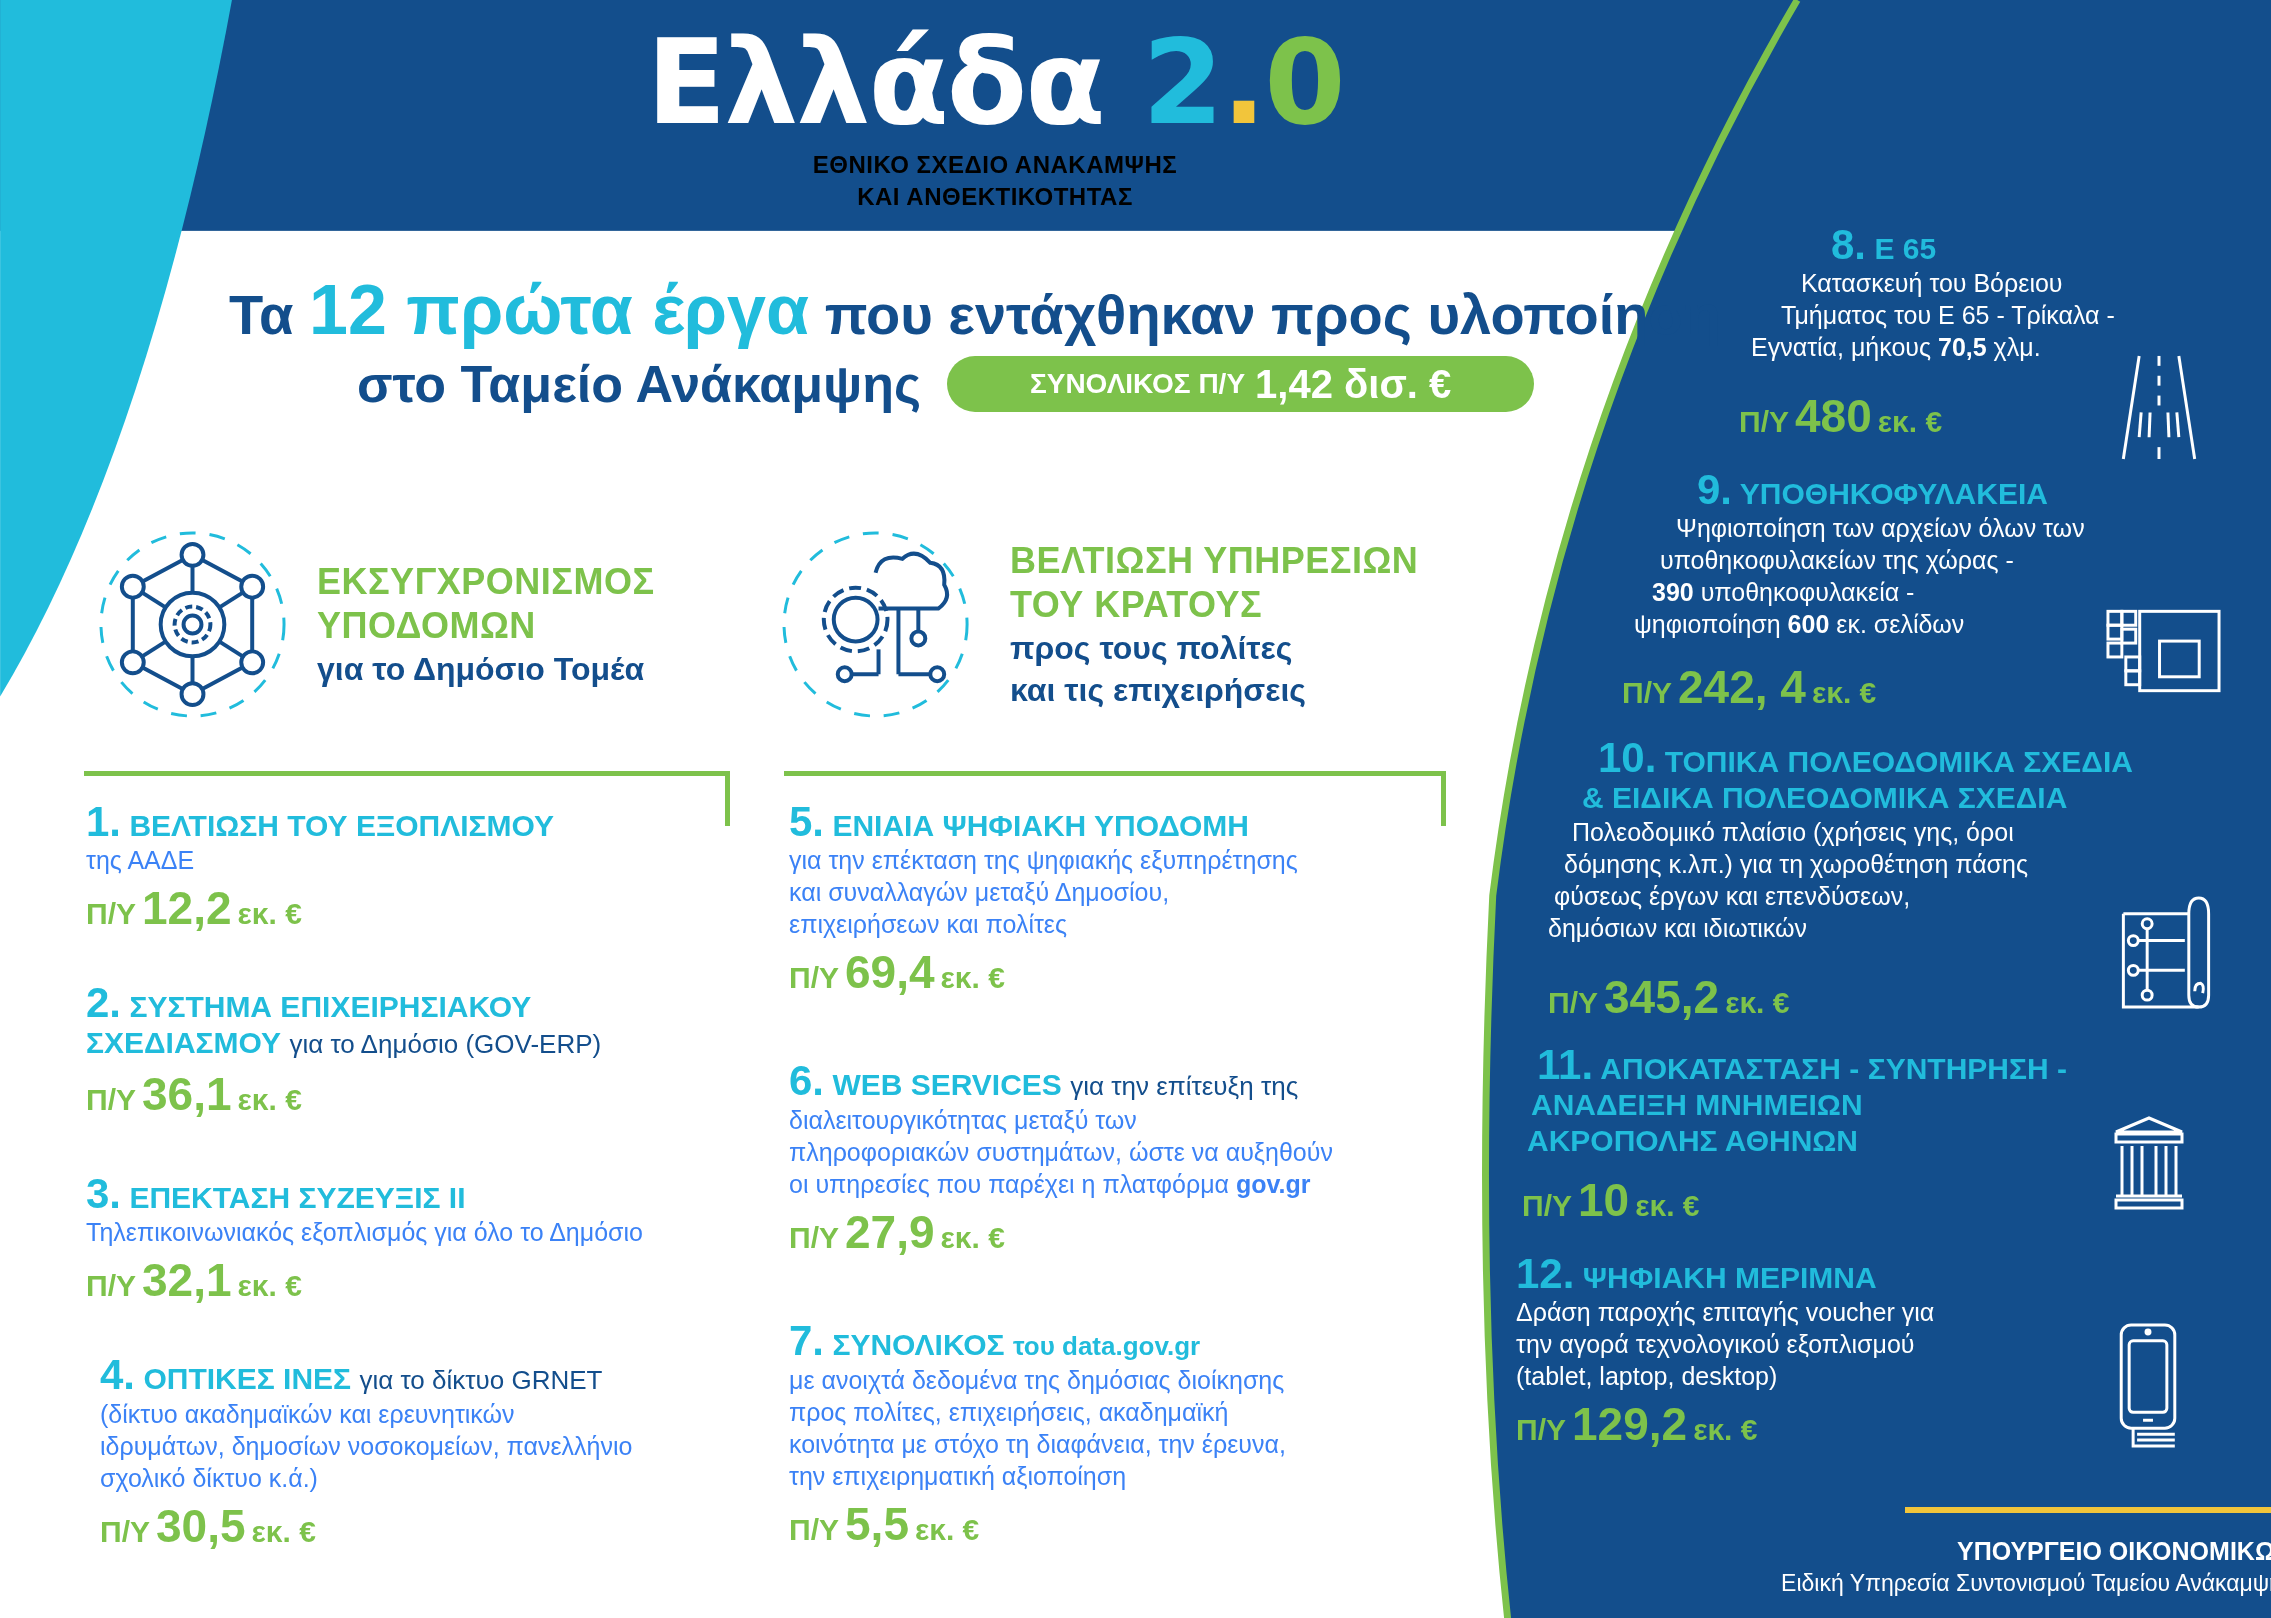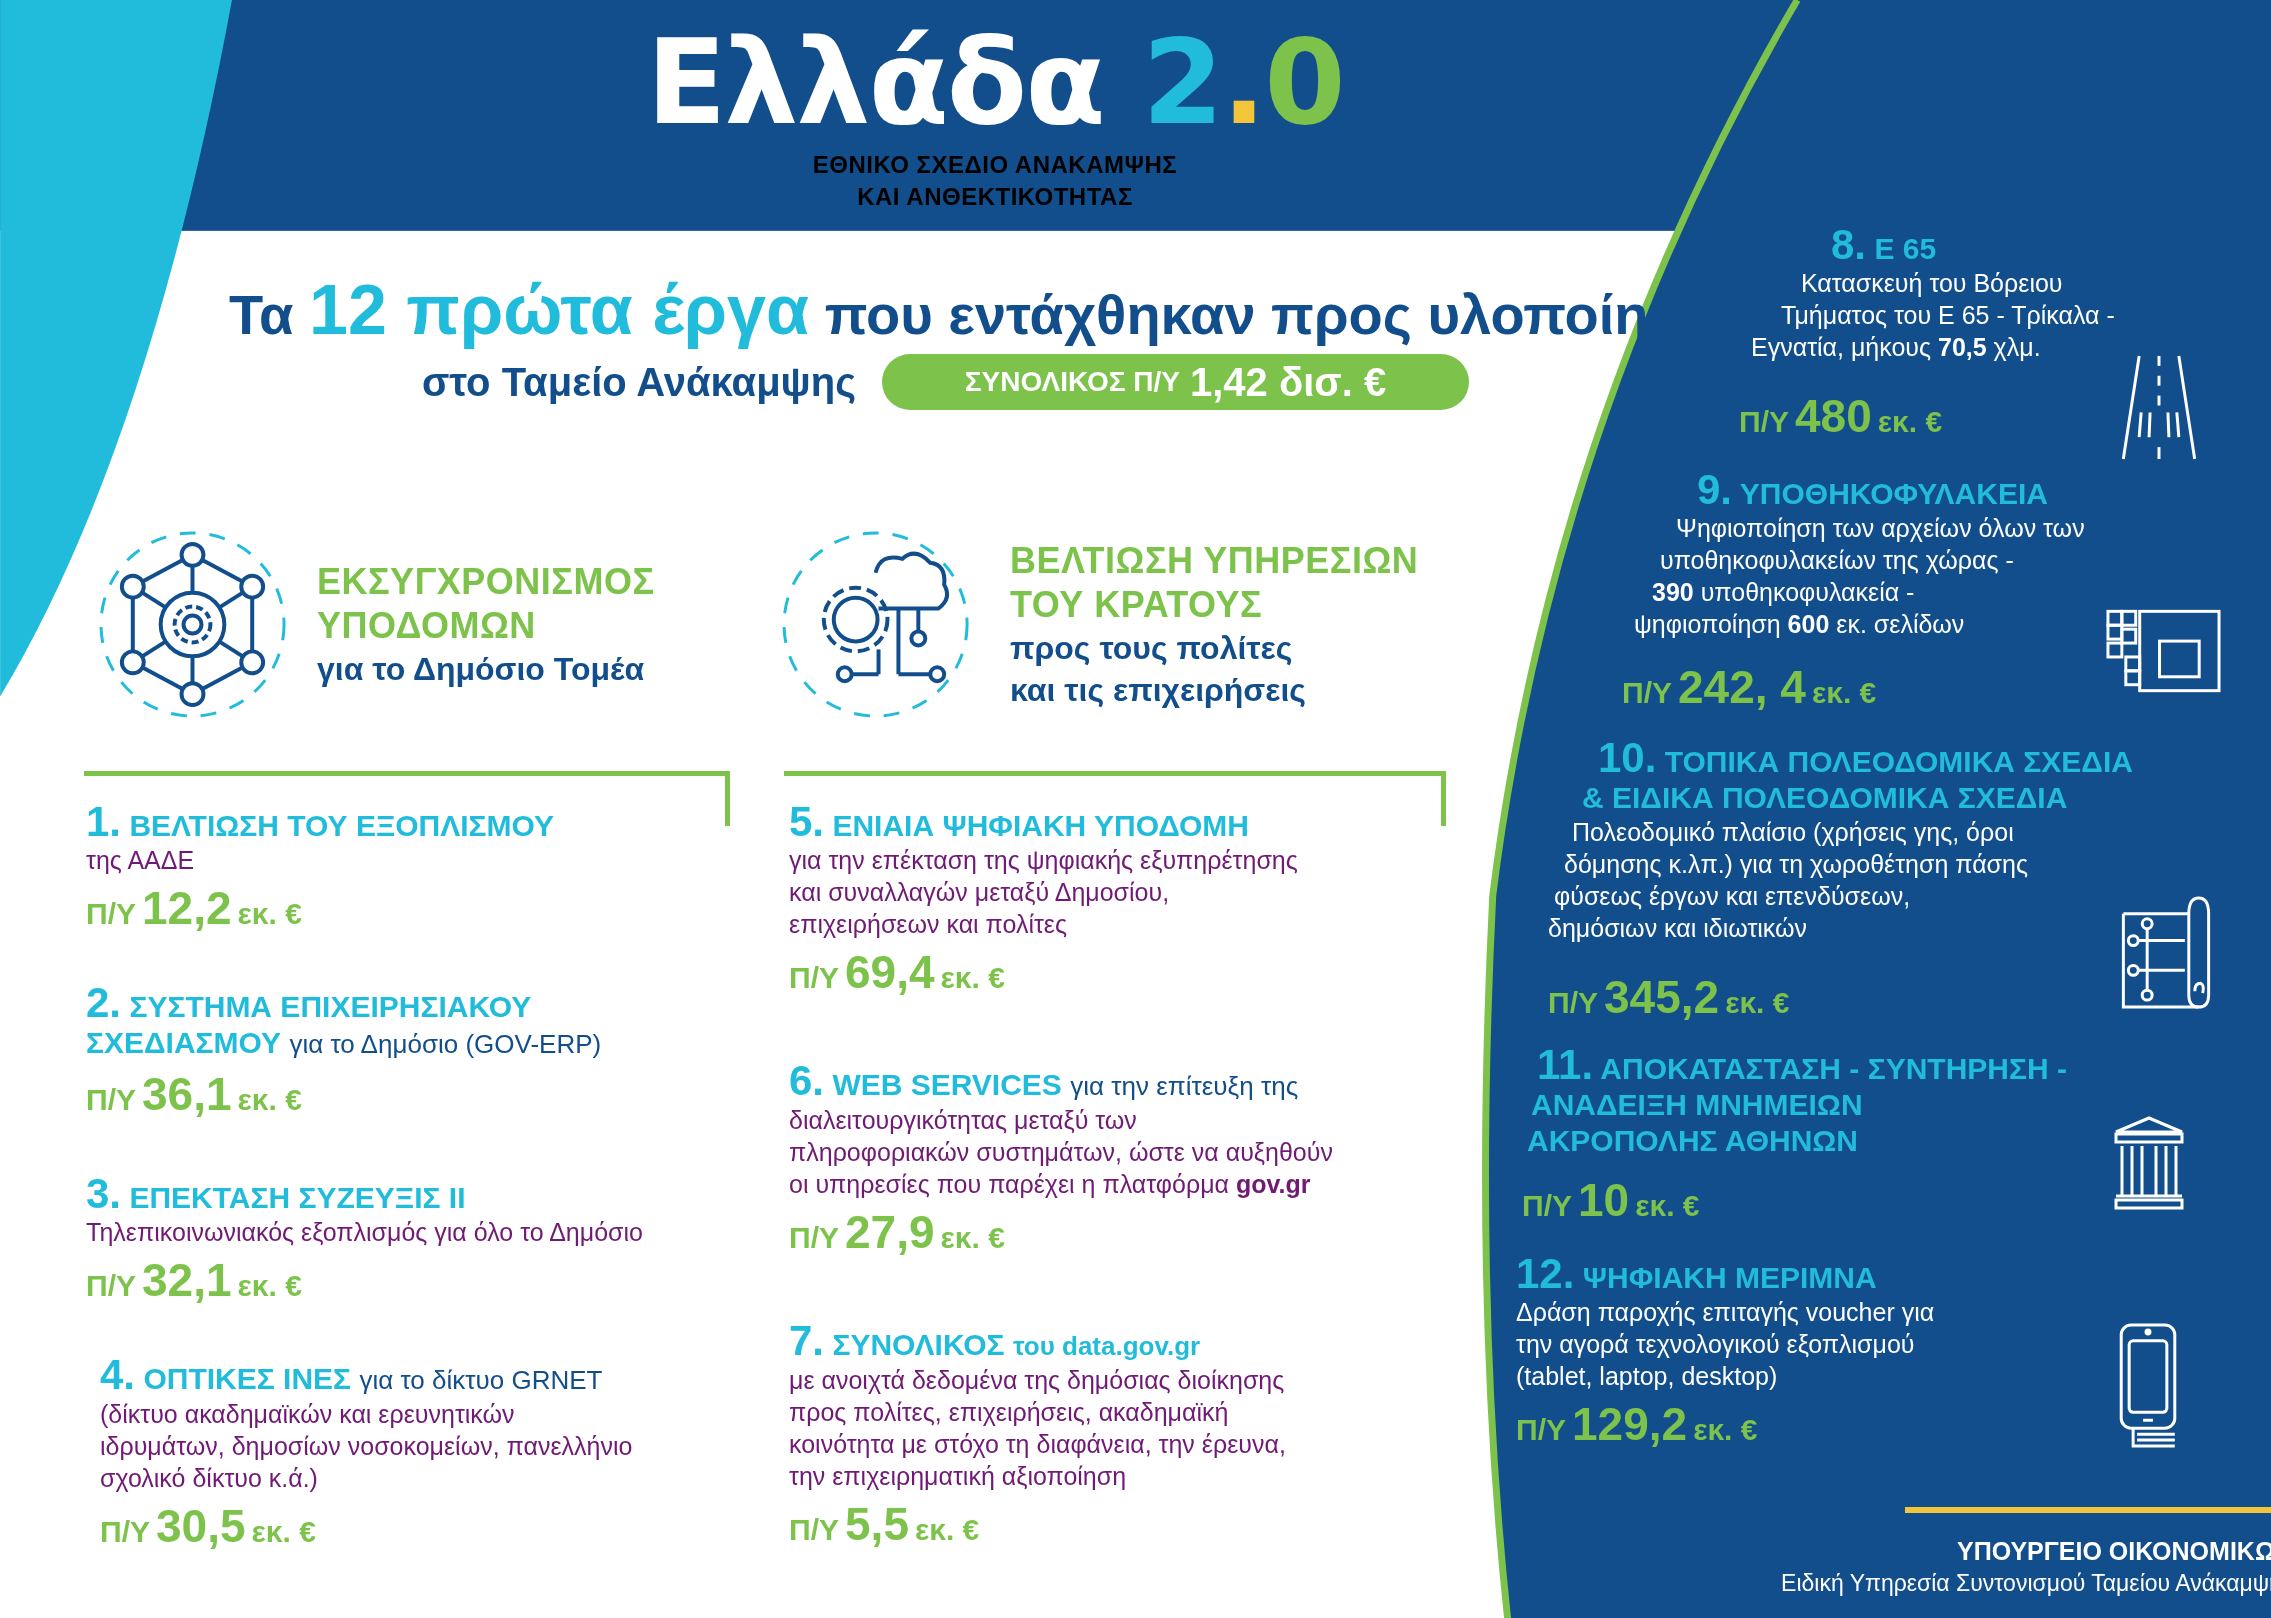--- a/index.html
+++ b/index.html
@@ -18,21 +18,21 @@
   .logo-two { color: #21bcdc; }
   .logo-dot { color: #f2c53b; }
   .logo-zero { color: #7dc24b; }
   .logo-sub { font-family: "Liberation Sans", sans-serif; font-weight: bold; font-size: 24px; color: #000000; line-height: 28px; letter-spacing: 0.5px; margin-top: 4px; }
 
   
   .title { left: 229px; top: 275px; width: 1433px; }
   .title-line1 { font-family: "Liberation Sans", sans-serif; font-weight: bold; font-size: 56px; color: #134e8c; line-height: 70px; white-space: nowrap; text-align: left; }
   .title-line1 .hl { color: #21bcdc; font-size: 70px; }
   .title-line2 { display: flex; align-items: center; justify-content: center; gap: 26px; margin-top: 4px; }
-  .title-line2 .t { font-family: "Liberation Sans", sans-serif; font-weight: bold; font-size: 40px; color: #134e8c; white-space: nowrap; }
+  .title-line2 .t { font-family: "Liberation Sans", sans-serif; font-weight: bold; font-size: 52px; color: #134e8c; white-space: nowrap; }
   .total-pill {
     background: #7dc24b; color: #ffffff; border-radius: 28px;
     height: 56px; width: 587px; display: flex; align-items: center; justify-content: center;
     font-family: "Liberation Sans", sans-serif; font-weight: bold; gap: 10px;
   }
   .total-pill .lbl { font-size: 28px; }
   .total-pill .val { font-size: 40px; }
 
   
   .cat { display: flex; align-items: center; }
@@ -43,21 +43,21 @@
 
   
   .bracket { border-top: 5px solid #7dc24b; border-right: 5px solid #7dc24b; height: 50px; }
 
   
   .item { width: 677px; }
   .item-head { font-family: "Liberation Sans", sans-serif; font-weight: bold; font-size: 30px; color: #21bcdc; line-height: 36px; }
   .item-head .num { font-size: 42px; }
   .item-head .tail { font-size: 26px; font-weight: normal; color: #134e8c; }
   .item-head .tail.strong { font-weight: bold; }
-  .item-desc { font-family: "Liberation Sans", sans-serif; font-size: 25px; color: #701a75; line-height: 32px; }
+  .item-desc { font-family: "Liberation Sans", sans-serif; font-size: 25px; color: #3b82f6; line-height: 32px; }
   .item-desc b { font-weight: bold; }
   .budget { font-family: "Liberation Sans", sans-serif; font-weight: bold; color: #7dc24b; line-height: 56px; margin-top: 4px; white-space: nowrap; }
   .budget .py { font-size: 30px; }
   .budget .amt { font-size: 46px; margin: 0 6px; }
   .budget .unit { font-size: 30px; }
 
   
   .r .item-desc { color: #ffffff; }
 
   .icon-svg { position: absolute; z-index: 2; }

